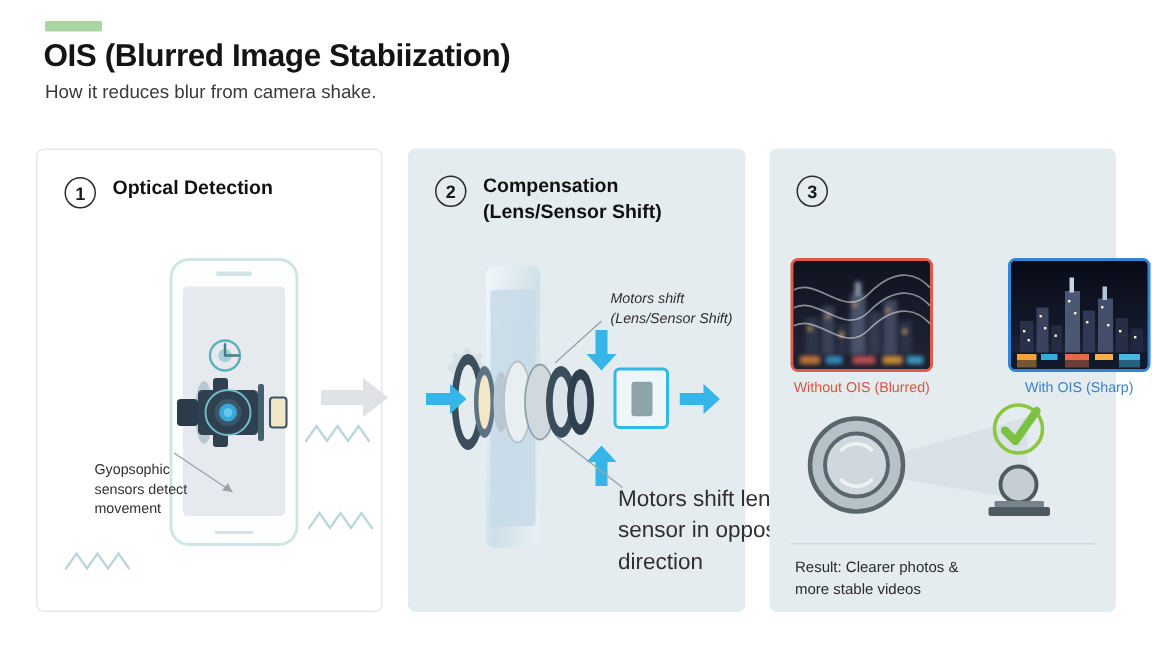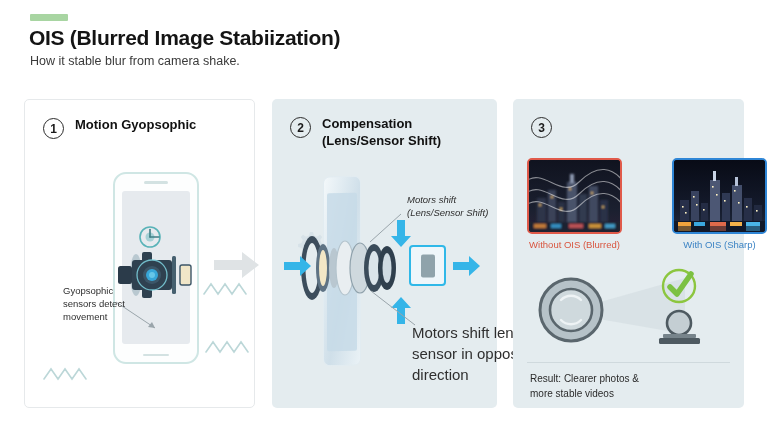--- a/index.html
+++ b/index.html
@@ -60,21 +60,21 @@
     position: absolute; left: 50%; top: 7px; transform: translateX(-50%);
     width: 24px; height: 2.5px; border-radius: 2px; background: #d3e2e2;
   }
   #phone-1-home {
     position: absolute; left: 50%; bottom: 6px; transform: translateX(-50%);
     width: 26px; height: 2.5px; border-radius: 2px; background: #d3e2e2;
   }
   #gyro-icon { position: absolute; left: 113px; top: 125px; }
   #camera-module-1 { position: absolute; left: 87px; top: 148px; }
   #sensor-label-1 {
-    position: absolute; left: 38px; top: 184px;
+    position: absolute; left: 38px; top: 207px;
     font-size: 9.5px; line-height: 1.38; color: #2f2f2f; white-space: pre-line;
   }
   #leader-line-1 { position: absolute; left: 90px; top: 200px; }
   .shake-wave { position: absolute; }
   #shake-left-1  { left: 18px;  top: 265px; }
   #shake-right-1 { left: 178px; top: 180px; }
   #shake-right-2 { left: 180px; top: 238px; }
 
   #flow-arrow {
     position: absolute; left: 214px; top: 250px;
@@ -112,21 +112,21 @@
   }
   #motors-label-bot {
     position: absolute; left: 412px; top: 322px;
     font-size: 15px; line-height: 1.4; color: #2f2f2f; white-space: pre-line;
   }
   #leader-top { position: absolute; left: 368px; top: 213px; }
   #leader-bot { position: absolute; left: 370px; top: 290px; }
   #gears { position: absolute; left: 296px; top: 230px; }
 
   
-  .thumb-wrap { position: absolute; top: 158px; }
+  .thumb-wrap { position: absolute; top: 172px; }
   #thumb-a-wrap { left: 527px; }
   #thumb-b-wrap { left: 636px; margin-left: 36px; }
   .thumb {
     width: 95px; height: 76px; border-radius: 5px; overflow: hidden;
     position: relative; background: #0a0f1c;
   }
   #thumb-a { border: 2px solid #e05a4a; }
   #thumb-b { border: 2px solid #2f86d6; }
   .thumb-cap { margin-top: 5px; font-size: 9.5px; text-align: center; width: 95px; }
   #cap-a { color: #d9553f; }
@@ -140,27 +140,27 @@
   #result-text {
     position: absolute; left: 530px; top: 372px;
     font-size: 10px; line-height: 1.45; color: #2b2b2b; white-space: pre-line;
   }
 </style>
 </head>
 <body>
 
 <div id="accent-bar"></div>
 <div id="page-title">OIS (Blurred Image Stabiization)</div>
-<div id="page-subtitle">How it stable blur from camera shake.</div>
+<div id="page-subtitle">How it reduces blur from camera shake.</div>
 
 <div class="panel" id="panel-1">
 
   <div class="panel-head">
     <div class="step-badge">1</div>
-    <div class="panel-title">Motion Gyopsophic</div>
+    <div class="panel-title">Optical Detection</div>
   </div>
 
   <svg class="shake-wave" id="shake-left-1" width="46" height="18" viewBox="0 0 46 18">
     <path d="M1 14 L8 4 L15 14 L22 4 L29 14 L36 4 L43 14" fill="none" stroke="#bcd7d8" stroke-width="1.6" stroke-linecap="round"></path>
   </svg>
   <svg class="shake-wave" id="shake-right-1" width="46" height="18" viewBox="0 0 46 18">
     <path d="M1 14 L8 4 L15 14 L22 4 L29 14 L36 4 L43 14" fill="none" stroke="#bcd7d8" stroke-width="1.6" stroke-linecap="round"></path>
   </svg>
   <svg class="shake-wave" id="shake-right-2" width="46" height="18" viewBox="0 0 46 18">
     <path d="M1 14 L8 4 L15 14 L22 4 L29 14 L36 4 L43 14" fill="none" stroke="#bcd7d8" stroke-width="1.6" stroke-linecap="round"></path>

